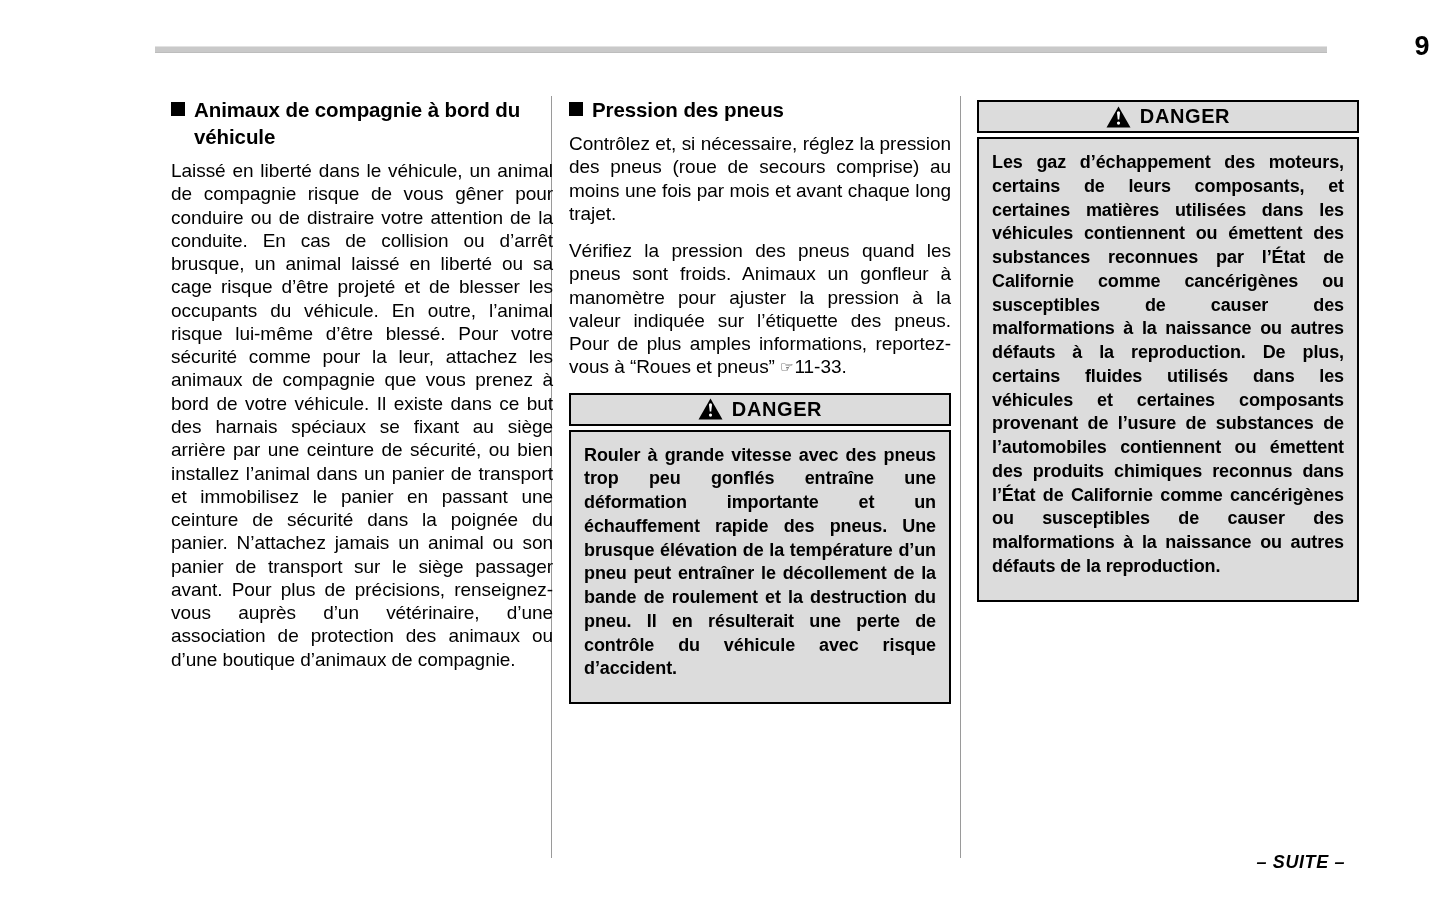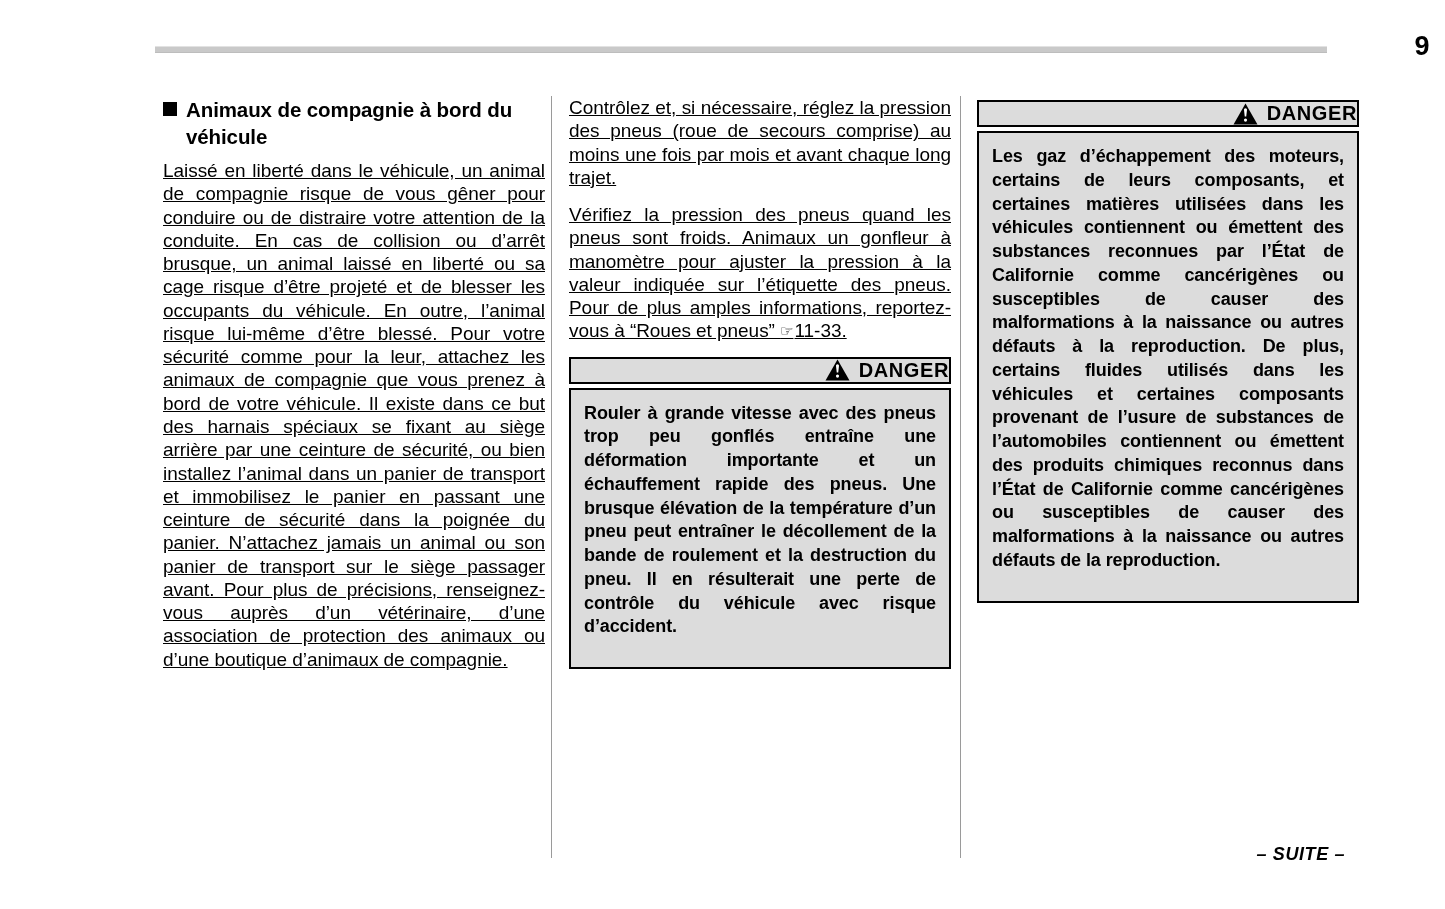--- a/index.html
+++ b/index.html
@@ -57,21 +57,21 @@
     top: 96px;
     width: 1180px;
     height: 764px;
   }
   .col {
     position: absolute;
     top: 0;
     width: 382px;
     height: 764px;
   }
-  .col-1 { left: 8px; }
+  .col-1 { left: 16px; }
   .col-2 { left: 414px; }
   .col-3 { left: 822px; }
 
   .divider {
     position: absolute;
     top: 0px;
     width: 1px;
     height: 762px;
     background: #9a9a9a;
   }
@@ -101,45 +101,44 @@
 
   
   .body-p {
     font-size: 19px;
     line-height: 1.225;
     text-align: justify;
     margin: 0 0 14px 0;
     letter-spacing: -0.05px;
     word-spacing: 0px;
     hyphens: none;
-    text-decoration: underline;
   }
   .body-p:last-child { margin-bottom: 0; }
 
   .hand-ref {
     white-space: nowrap;
   }
   .hand-glyph {
     font-family: "DejaVu Sans", sans-serif;
     font-size: 15px;
     vertical-align: 1px;
     margin-right: 1px;
   }
 
   
   .danger-wrap {
     margin-top: 4px;
   }
   .danger-title {
     border: 2px solid #000;
     background: #dcdcdc;
-    height: 27px;
+    height: 33px;
     display: flex;
     align-items: center;
-    justify-content: flex-end;
+    justify-content: center;
     box-sizing: border-box;
     margin-bottom: 4px;
   }
   .danger-title-inner {
     display: flex;
     align-items: center;
     gap: 9px;
   }
   .warn-tri {
     width: 25px;
@@ -148,36 +147,36 @@
   }
   .danger-label {
     font-size: 20px;
     font-weight: bold;
     letter-spacing: 0.6px;
   }
   .danger-body {
     border: 2px solid #000;
     background: #dcdcdc;
     box-sizing: border-box;
-    padding: 12px 13px 28px 13px;
+    padding: 12px 13px 21px 13px;
   }
   .danger-text {
     font-size: 18px;
     font-weight: bold;
     line-height: 1.32;
     text-align: justify;
     margin: 0;
     letter-spacing: -0.1px;
   }
 
   
   .footer {
     position: absolute;
     right: 100px;
-    bottom: 44px;
+    bottom: 36px;
     font-size: 18px;
     font-weight: bold;
     font-style: italic;
     letter-spacing: 0.6px;
   }
 </style>
 </head>
 <body>
 
 <div class="page">
@@ -194,20 +193,24 @@
 
     <div class="col col-1">
       <div class="section-head">
         <span class="bullet-square"></span>
         <span class="head-text">Animaux de compagnie à bord du véhicule</span>
       </div>
       <p class="body-p">Laissé en liberté dans le véhicule, un animal de compagnie risque de vous gêner pour conduire ou de distraire votre attention de la conduite. En cas de collision ou d’arrêt brusque, un animal laissé en liberté ou sa cage risque d’être projeté et de blesser les occupants du véhicule. En outre, l’animal risque lui-même d’être blessé. Pour votre sécurité comme pour la leur, attachez les animaux de compagnie que vous prenez à bord de votre véhicule. Il existe dans ce but des harnais spéciaux se fixant au siège arrière par une ceinture de sécurité, ou bien installez l’animal dans un panier de transport et immobilisez le panier en passant une ceinture de sécurité dans la poignée du panier. N’attachez jamais un animal ou son panier de transport sur le siège passager avant. Pour plus de précisions, renseignez-vous auprès d’un vétérinaire, d’une association de protection des animaux ou d’une boutique d’animaux de compagnie.</p>
     </div>
 
     <div class="col col-2">
+      <div class="section-head">
+        <span class="bullet-square"></span>
+        <span class="head-text">Pression des pneus</span>
+      </div>
       <p class="body-p">Contrôlez et, si nécessaire, réglez la pression des pneus (roue de secours comprise) au moins une fois par mois et avant chaque long trajet.</p>
       <p class="body-p"><span>Vérifiez la pression des pneus quand les pneus sont froids. Animaux un gonfleur à manomètre pour ajuster la pression à la valeur indiquée sur l’étiquette des pneus. Pour de plus amples informations, reportez-vous à “Roues et pneus” </span><span class="hand-ref"><span class="hand-glyph">☞</span><span>11-33.</span></span></p>
 
       <div class="danger-wrap">
         <div class="danger-title">
           <span class="danger-title-inner">
             <svg class="warn-tri" viewBox="0 0 25 22">
               <path d="M12.5 0.5 L24.5 21.5 L0.5 21.5 Z" fill="#000"></path>
               <path d="M12.5 5.2 C13.45 5.2 14.1 5.95 13.98 6.9 L13.25 13.4 L11.75 13.4 L11.02 6.9 C10.9 5.95 11.55 5.2 12.5 5.2 Z" fill="#fff"></path>
               <circle cx="12.5" cy="17.1" r="1.55" fill="#fff"></circle>

